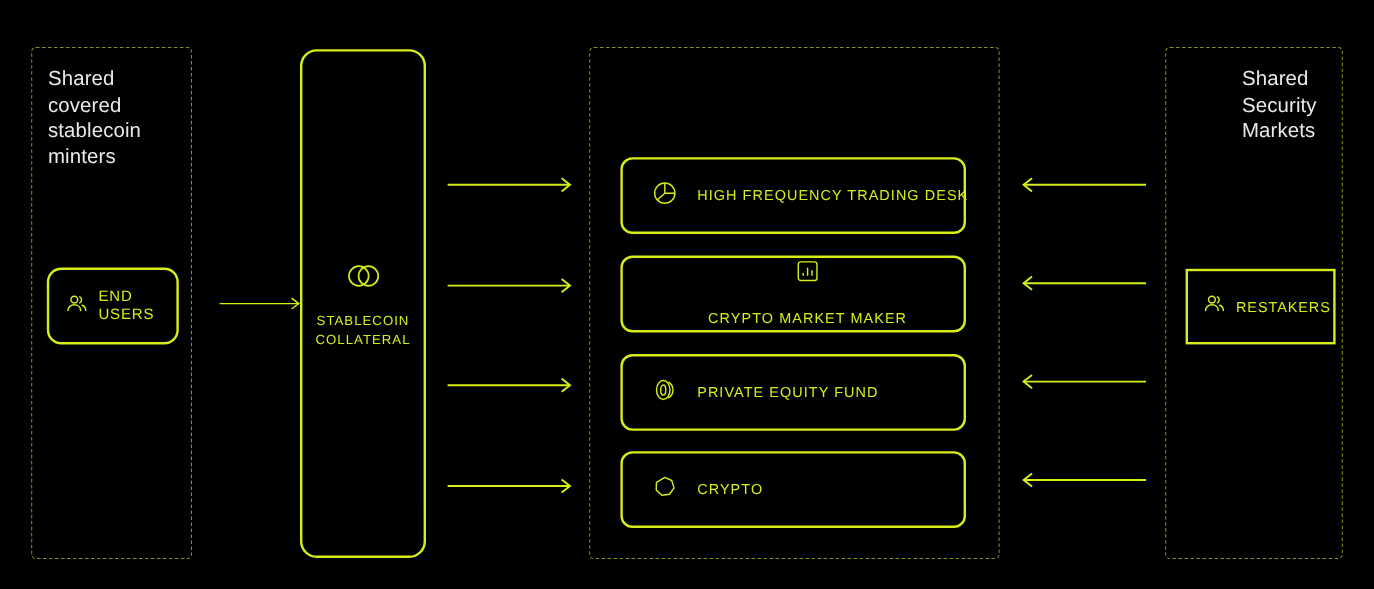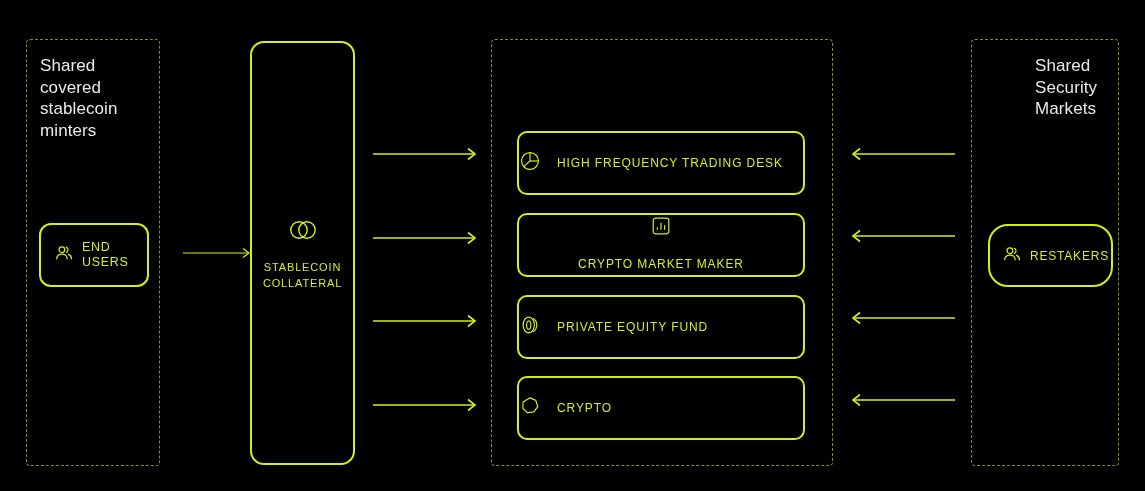--- a/index.html
+++ b/index.html
@@ -83,21 +83,21 @@
     font-size: 11px;
     line-height: 16px;
     letter-spacing: 0.85px;
     text-align: center;
     margin-top: 10px;
     white-space: pre-line;
   }
 
   #box-restakers {
     left: 988px; top: 224px; width: 125px; height: 63px;
-    border-radius: 20px;
+    border-radius: 0;
     display: flex;
     align-items: center;
     gap: 8px;
     padding-left: 12px;
   }
   #box-restakers .label {
     color: #d7ed19;
     font-size: 12px;
     letter-spacing: 0.8px;
   }
@@ -107,20 +107,21 @@
     position: absolute;
     left: 517px;
     width: 288px;
     height: 64px;
     border: 2px solid #d7ed19;
     border-radius: 10px;
     box-sizing: border-box;
     display: flex;
     align-items: center;
     gap: 16px;
+    padding-left: 24px;
     background: #000;
   }
   .op-row .op-label {
     color: #d7ed19;
     font-size: 12px;
     letter-spacing: 0.9px;
     white-space: nowrap;
   }
   #op-row-0 { top: 131px; }
   #op-row-1 { top: 213px; flex-direction: column; }

